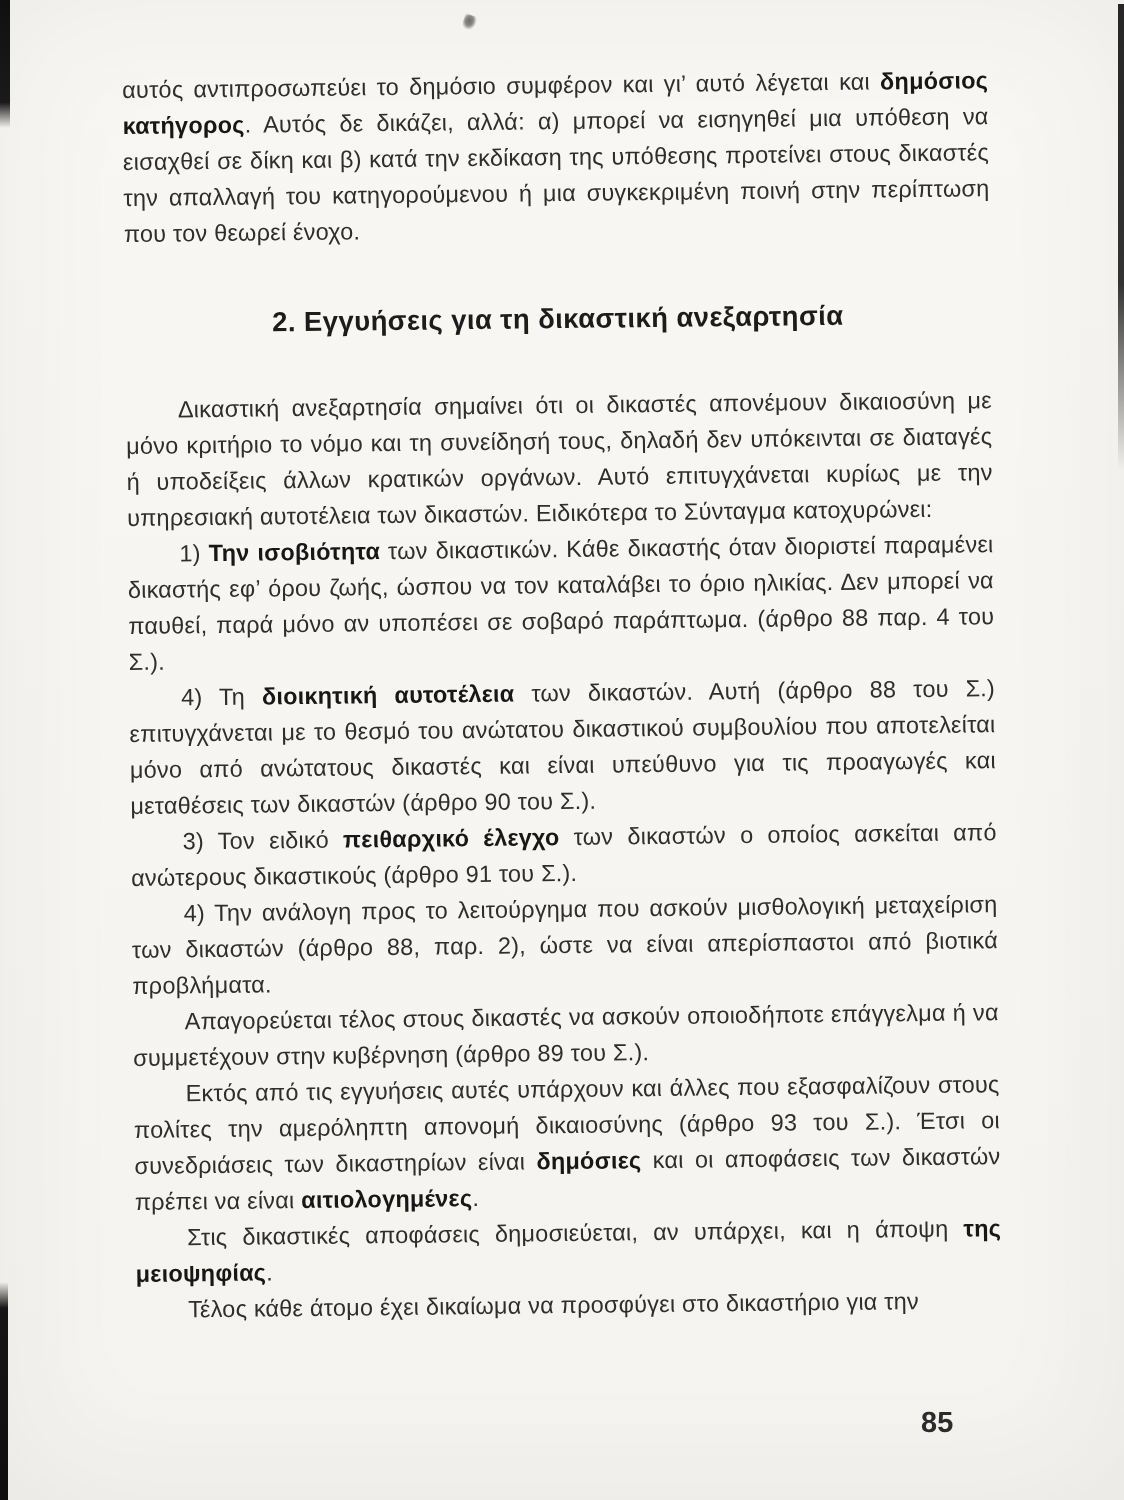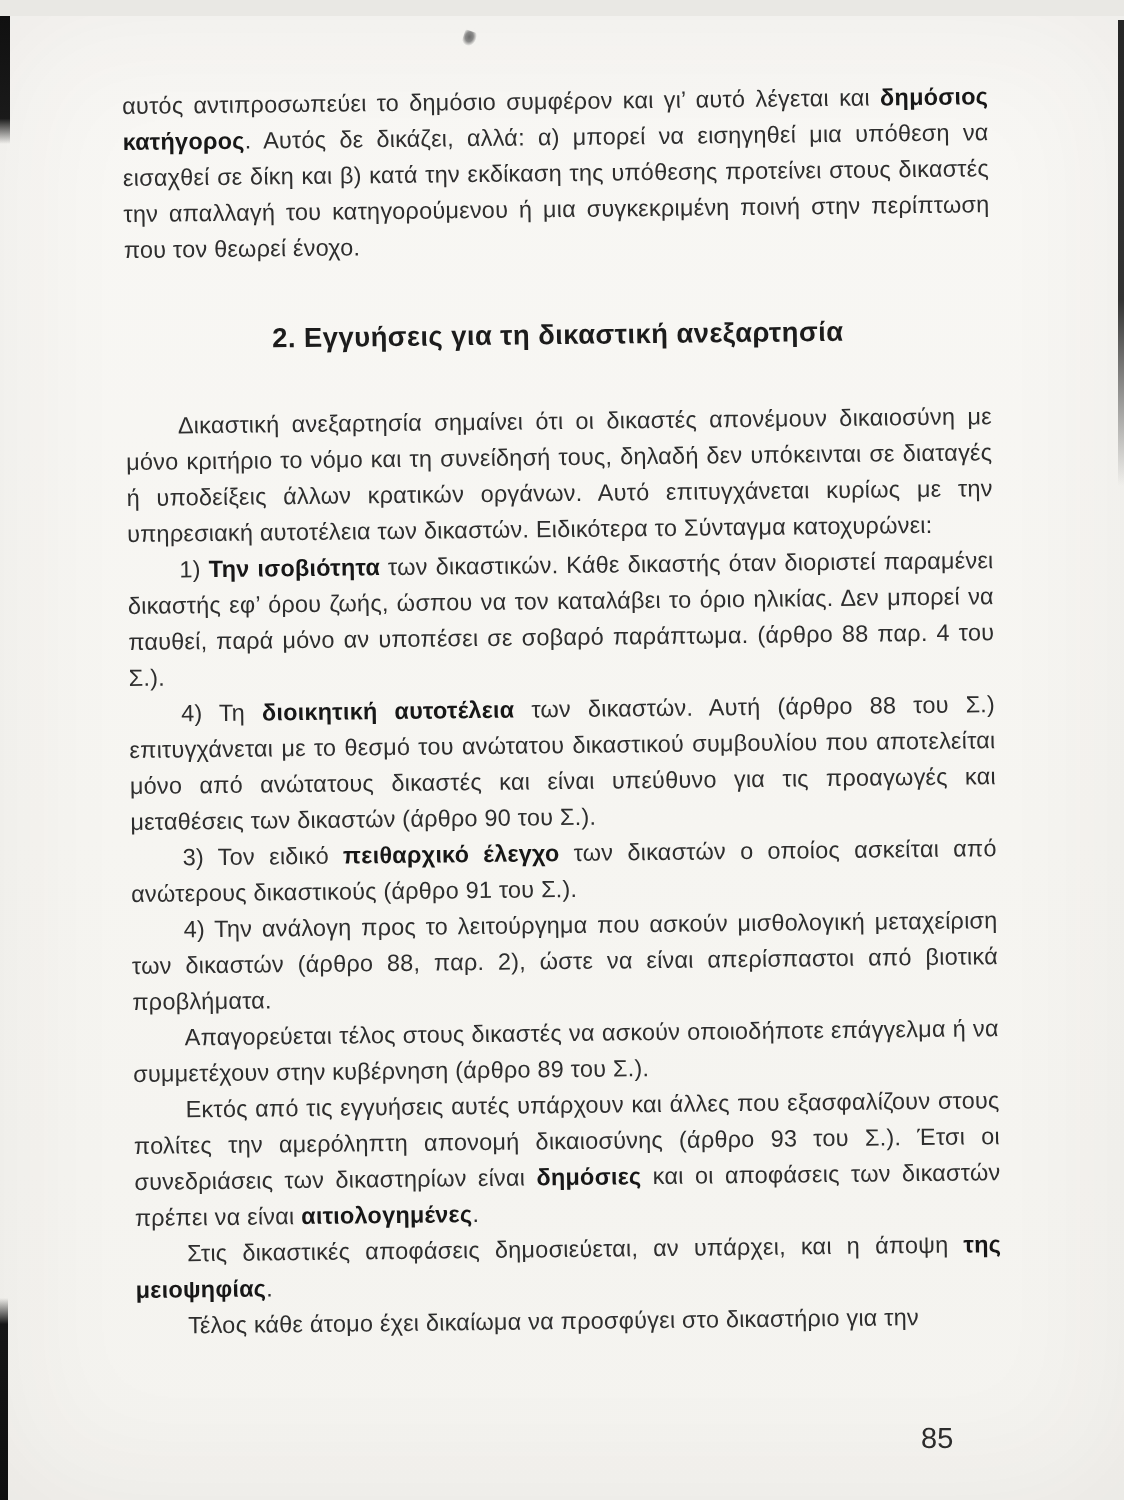--- a/index.html
+++ b/index.html
@@ -6,21 +6,20 @@
   body {
     width:1124px; height:1500px;
     background:#e9e8e4;
     overflow:hidden; position:relative;
     font-family:"Liberation Sans","DejaVu Sans",sans-serif;
   }
   .page {
     position:absolute; inset:0;
     background:linear-gradient(180deg,#f8f7f4 0%, #f6f5f1 55%, #f4f3ef 100%);
     box-shadow: inset 0 0 140px rgba(60,55,45,0.06);
-    margin-top: 16px;
   }
   .content {
     position:absolute; left:122px; top:72px; width:866px;
     transform:rotate(-0.65deg); transform-origin: top left;
     color:#2e2e2e;
     font-size:23.5px; line-height:36px;
     text-align:justify;
     letter-spacing:0.2px;
     -webkit-hyphens:auto; hyphens:auto;
   }
@@ -31,20 +30,21 @@
     font-size:27.5px; font-weight:700; color:#1c1c1c;
     text-align:center;
     margin:54px 0 50px 0;
     letter-spacing:0.4px;
     text-indent:0;
   }
   .page-number {
     position:absolute; left:921px; top:1406px;
     font-size:29px; color:#2c2c2c;
     transform:rotate(-0.4deg);
+    font-weight:bold;
   }
   
   .artifact { position:absolute; pointer-events:none; }
   .left-top {
     left:0; top:0; width:10px; height:128px;
     background:linear-gradient(180deg,#101010 0%, #1a1a1a 80%, rgba(26,26,26,0) 100%);
   }
   .left-bottom {
     left:0; top:1282px; width:8px; height:218px;
     background:linear-gradient(180deg, rgba(22,22,22,0) 0%, #161616 12%, #0e0e0e 100%);

